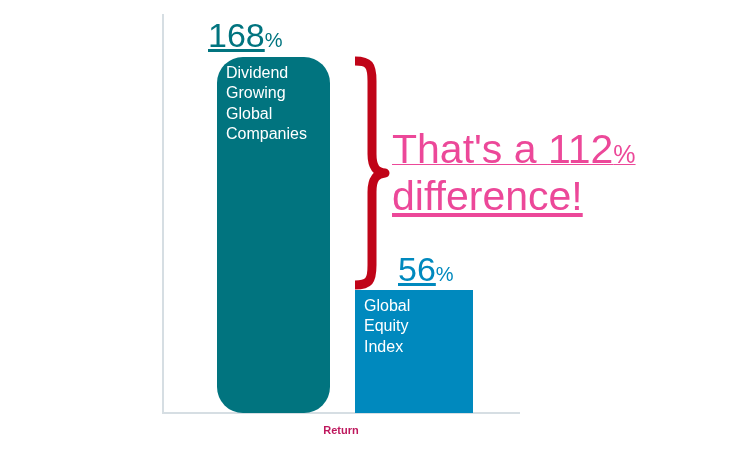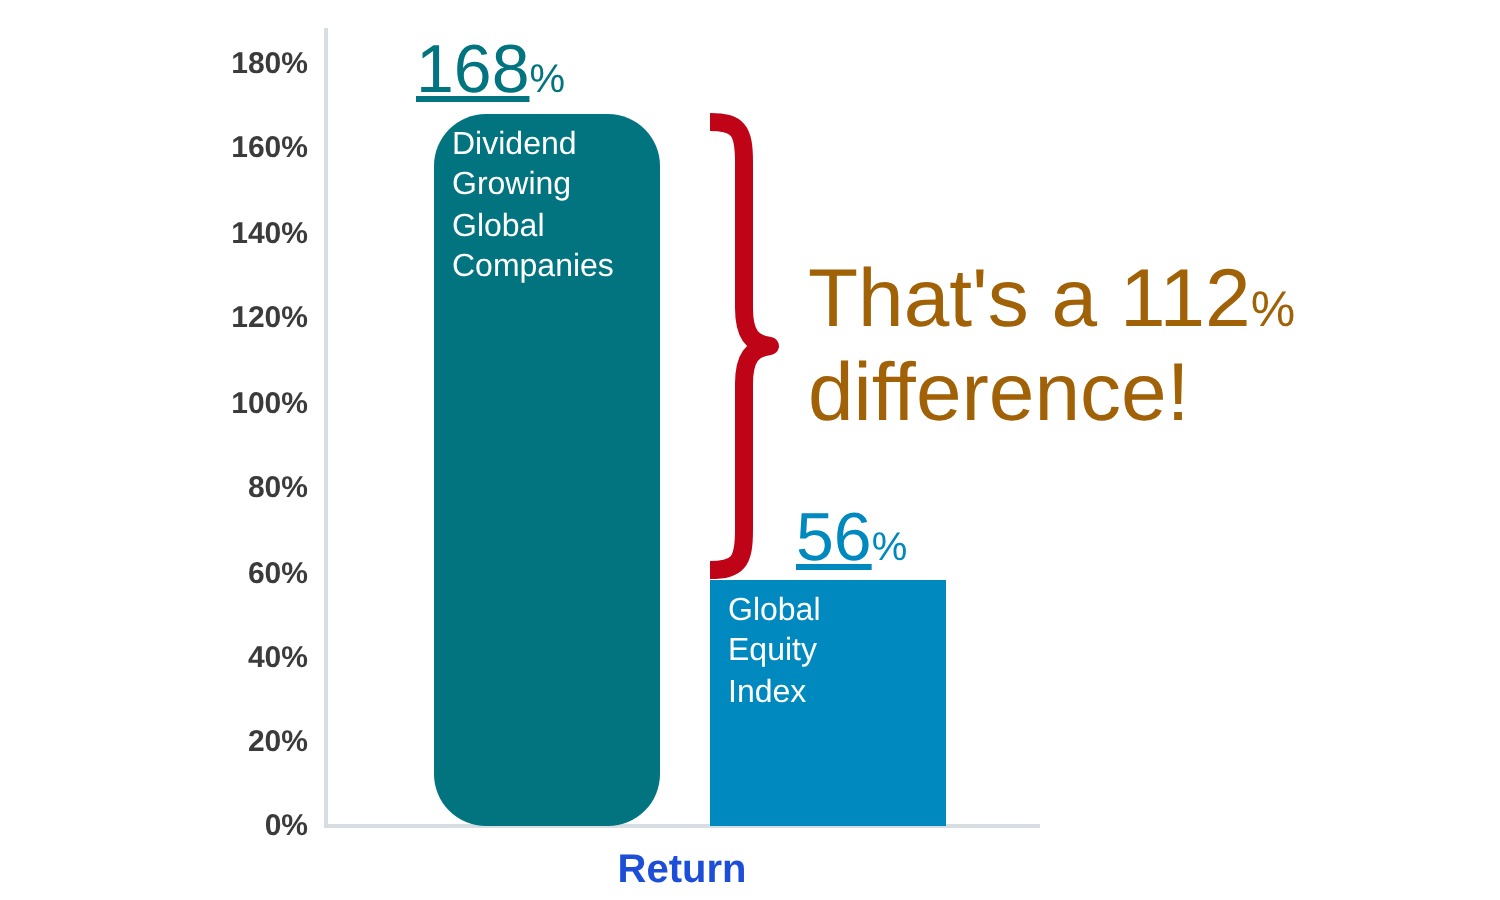--- a/index.html
+++ b/index.html
@@ -93,65 +93,54 @@
     position: absolute;
     left: 352px;
     top: 54px;
     width: 40px;
     height: 238px;
   }
 
   
   .annotation {
     position: absolute;
-    left: 404px;
+    left: 392px;
     top: 126px;
-    color: #a16207;
+    color: #ec4899;
     line-height: 1.14;
     white-space: nowrap;
+    text-decoration: underline;
   }
   .annotation .big {
     font-size: 41px;
   }
   .annotation .pct {
     font-size: 25px;
   }
 
   
   .x-axis-title {
     position: absolute;
     left: 162px;
     top: 424px;
     width: 358px;
     text-align: center;
-    font-size: 20px;
+    font-size: 11px;
     font-weight: bold;
-    color: #1d4ed8;
+    color: #be185d;
   }
 </style>
 </head>
 <body>
 
 <div id="chart-root">
 
   <div class="y-axis-line"></div>
   <div class="x-axis-line"></div>
 
-  <div class="y-ticks">
-    <div class="y-tick" style="top:32px;">180%</div>
-    <div class="y-tick" style="top:74px;">160%</div>
-    <div class="y-tick" style="top:117px;">140%</div>
-    <div class="y-tick" style="top:159px;">120%</div>
-    <div class="y-tick" style="top:202px;">100%</div>
-    <div class="y-tick" style="top:244px;">80%</div>
-    <div class="y-tick" style="top:287px;">60%</div>
-    <div class="y-tick" style="top:329px;">40%</div>
-    <div class="y-tick" style="top:371px;">20%</div>
-    <div class="y-tick" style="top:413px;">0%</div>
-  </div>
 
   <div class="bar-value" style="left:208px; top:18px; color:#01747f;">
     <span class="num">168</span><span class="pct">%</span>
   </div>
 
   <div class="bar" style="left:217px; top:57px; width:113px; height:356px; background:#01747f;border-radius:26px;">
     <div class="bar-inner-label">Dividend
 Growing
 Global
 Companies</div>

